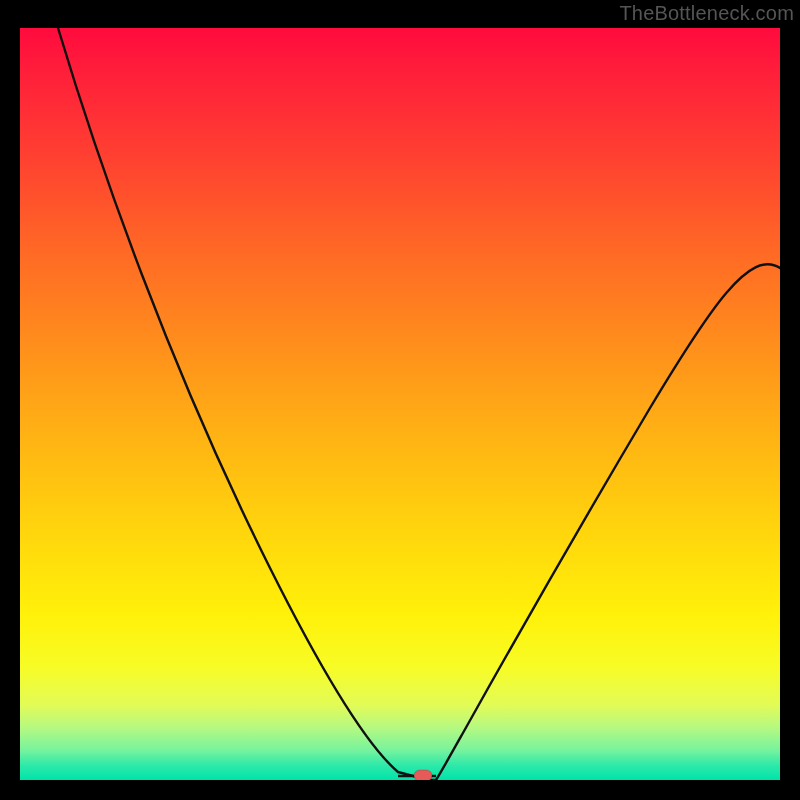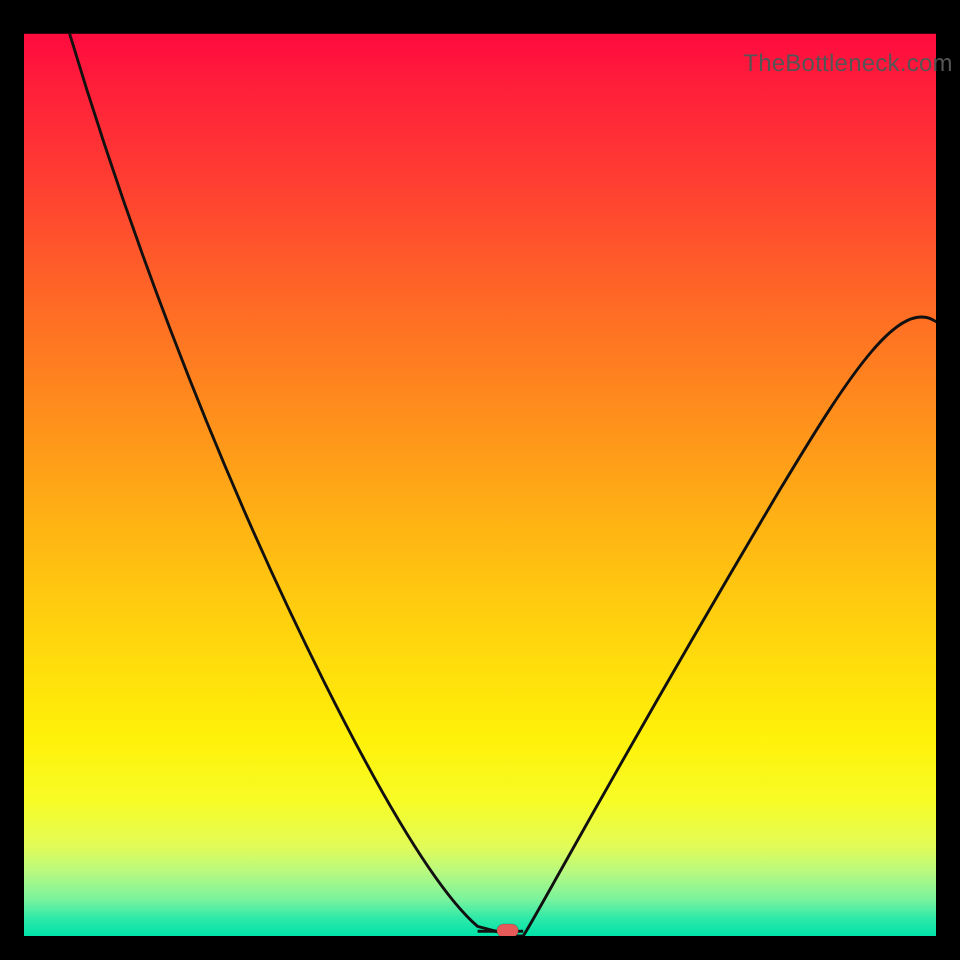--- a/index.html
+++ b/index.html
@@ -19,21 +19,20 @@
   }
   .watermark {
     position: absolute;
     top: 2px;
     right: 6px;
     color: #555;
     font-size: 20px;
     font-weight: 500;
     letter-spacing: 0.2px;
     z-index: 10;
-    margin-top: 40px;
   }
   .plot-area {
     position: absolute;
     left: 20px;
     top: 28px;
     width: 760px;
     height: 752px;
     overflow: hidden;
   }
   .gradient-bg {

